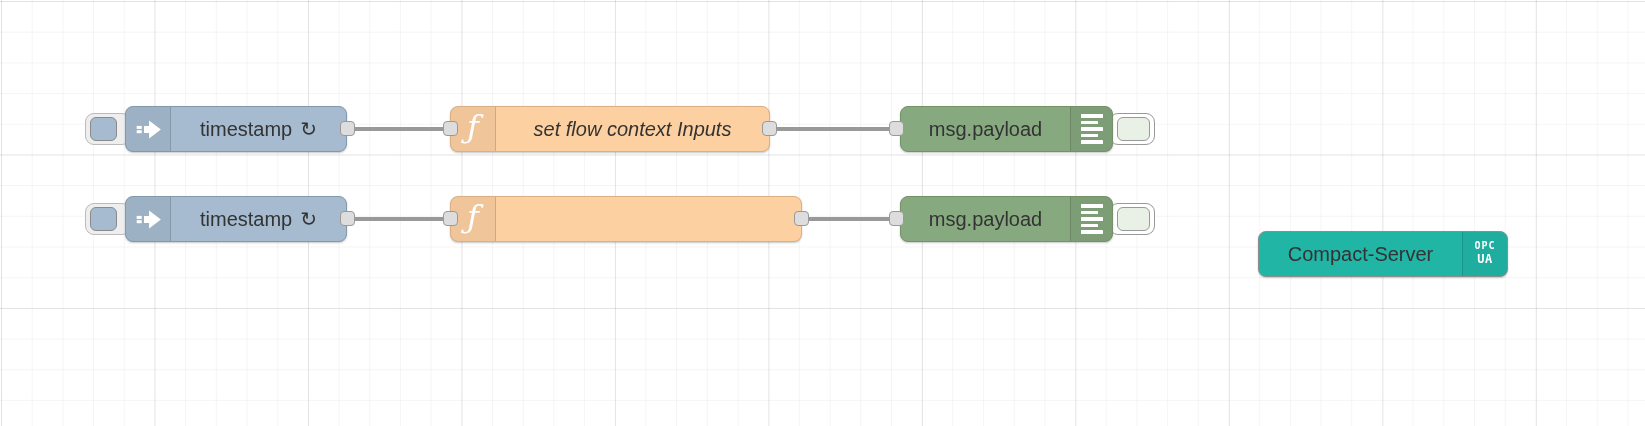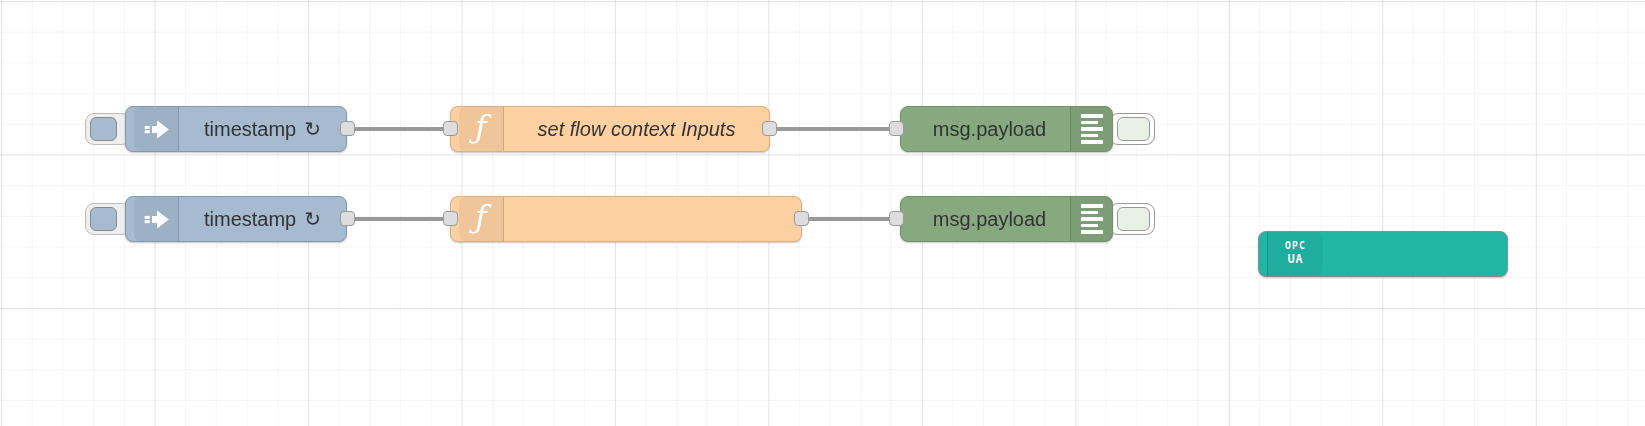--- a/index.html
+++ b/index.html
@@ -117,21 +117,21 @@
     width: 27px; height: 24px;
     border-radius: 6px;
     border: 1.5px solid #8a8a8a;
     margin-left: 4px;
   }
   .toggle-button { background: #ffffff; border-color: #999999; justify-content: flex-end; }
   .toggle-button .inner { width: 33px; margin-right: 4px; margin-left: 0; background: #e9f0e6; border-color: #999999; }
   .inject-button .inner { background: #a6bbcf; }
 
   .node-layer { position: absolute; inset: 0; z-index: 2; }
-  .node-layer .node { z-index: 2; padding-left: 8px; }
+  .node-layer .node { z-index: 2; }
 </style>
 </head>
 <body>
 
 <div class="canvas">
 
   <div class="wire" style="left:347px; top:127px; width:106px;"></div>
   <div class="wire" style="left:766px; top:127px; width:134px;"></div>
   <div class="wire" style="left:347px; top:217px; width:106px;"></div>
   <div class="wire" style="left:798px; top:217px; width:102px;"></div>
@@ -220,21 +220,22 @@
             <i style="width:17px"></i>
             <i style="width:22px"></i>
             <i style="width:17px"></i>
             <i style="width:22px"></i>
         </span>
       </div>
     </div>
     <div class="port" style="left:889px; top:211px;"></div>
 
     <div class="node opcua-node" style="left:1258px; top:231px; width:250px;">
-      <div class="icon-box-right" style="width:56px; background: rgba(0,0,0,0.04);">
+      <div class="label">Compact-Server</div>
+      <div class="icon-box-right" style="width:45px; background: rgba(0,0,0,0.04);">
         <span class="opc-badge">
           <div class="opc-top">OPC</div>
           <div class="opc-bottom">UA</div>
         </span>
       </div>
     </div>
 
   </div>
 </div>
 

